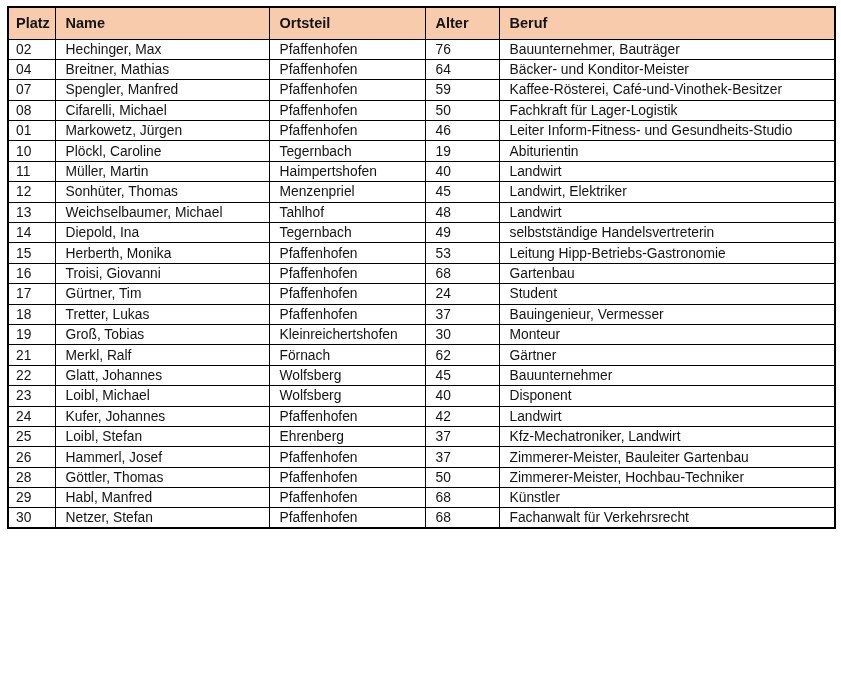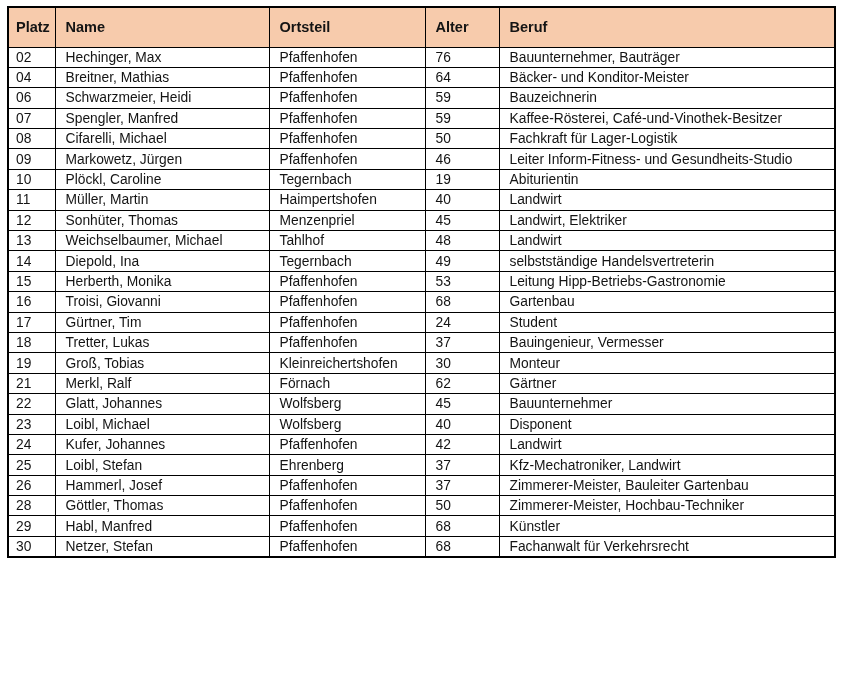--- a/index.html
+++ b/index.html
@@ -37,21 +37,21 @@
     border: 1px solid var(--border-color);
     text-align: left;
     vertical-align: middle;
     white-space: nowrap;
     overflow: hidden;
   }
   table.ranking th {
     background: var(--header-bg);
     font-weight: bold;
     font-size: 14.5px;
-    height: 40px;
+    height: 32px;
     padding: 1px 6px 1px 7px;
   }
   table.ranking td {
     font-size: 13.8px;
     height: 20.4px;
     padding: 0 6px 0 7px;
   }
   table.ranking th:nth-child(n+2), table.ranking td:nth-child(n+2) {
     padding-left: 10px;
   }
@@ -86,42 +86,35 @@
       <td>Bauunternehmer, Bauträger</td>
     </tr>
         <tr>
       <td>04</td>
       <td>Breitner, Mathias</td>
       <td>Pfaffenhofen</td>
       <td>64</td>
       <td>Bäcker- und Konditor-Meister</td>
     </tr>
         <tr>
-      <td>06</td>
-      <td>Schwarzmeier, Heidi</td>
-      <td>Pfaffenhofen</td>
-      <td>59</td>
-      <td>Bauzeichnerin</td>
-    </tr>
-        <tr>
       <td>07</td>
       <td>Spengler, Manfred</td>
       <td>Pfaffenhofen</td>
       <td>59</td>
       <td>Kaffee-Rösterei, Café-und-Vinothek-Besitzer</td>
     </tr>
         <tr>
       <td>08</td>
       <td>Cifarelli, Michael</td>
       <td>Pfaffenhofen</td>
       <td>50</td>
       <td>Fachkraft für Lager-Logistik</td>
     </tr>
         <tr>
-      <td>09</td>
+      <td>01</td>
       <td>Markowetz, Jürgen</td>
       <td>Pfaffenhofen</td>
       <td>46</td>
       <td>Leiter Inform-Fitness- und Gesundheits-Studio</td>
     </tr>
         <tr>
       <td>10</td>
       <td>Plöckl, Caroline</td>
       <td>Tegernbach</td>
       <td>19</td>

